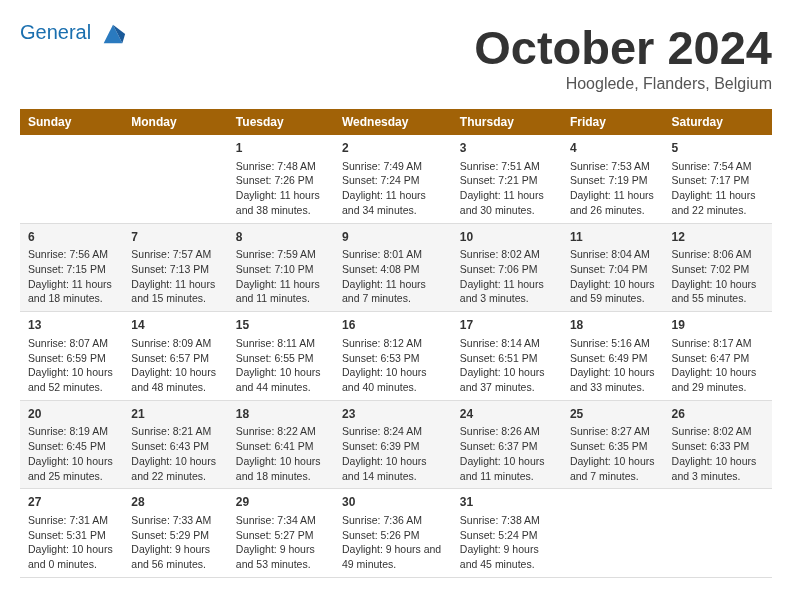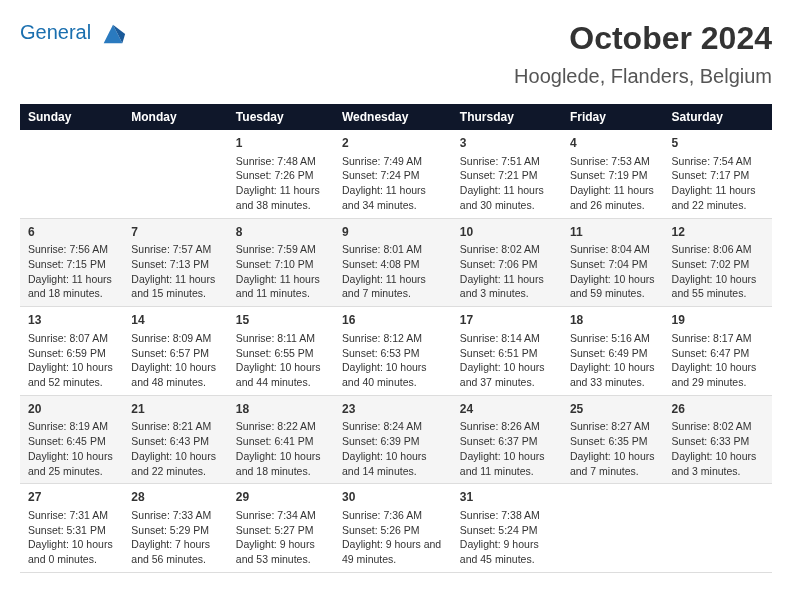--- a/index.html
+++ b/index.html
@@ -22,36 +22,35 @@
     }
     .logo-icon {
       width: 28px;
       height: 28px;
       margin-left: 2px;
     }
     .title-section {
       text-align: right;
     }
     .main-title {
-      font-size: 32px;
+      font-size: 47px;
       font-weight: bold;
       color: #333;
     }
     .subtitle {
-      font-size: 20px;
+      font-size: 16px;
       color: #555;
-      margin-top: 8px;
     }
     table {
       width: 100%;
       border-collapse: collapse;
       font-size: 11px;
     }
     thead tr {
-      background-color: #0f172a;
+      background-color: #a16207;
       color: #fff;
       margin-left: 13px;
     }
     thead th {
       padding: 6px 8px;
       text-align: left;
       font-weight: bold;
       font-size: 12px;
     }
     tbody tr {
@@ -147,21 +146,21 @@
         <td><span class="day-num">20</span><span>Sunrise: 8:19 AM</span><br><span>Sunset: 6:45 PM</span><br><span>Daylight: 10 hours and 25 minutes.</span></td>
         <td><span class="day-num">21</span><span>Sunrise: 8:21 AM</span><br><span>Sunset: 6:43 PM</span><br><span>Daylight: 10 hours and 22 minutes.</span></td>
         <td><span class="day-num">18</span><span>Sunrise: 8:22 AM</span><br><span>Sunset: 6:41 PM</span><br><span>Daylight: 10 hours and 18 minutes.</span></td>
         <td><span class="day-num">23</span><span>Sunrise: 8:24 AM</span><br><span>Sunset: 6:39 PM</span><br><span>Daylight: 10 hours and 14 minutes.</span></td>
         <td><span class="day-num">24</span><span>Sunrise: 8:26 AM</span><br><span>Sunset: 6:37 PM</span><br><span>Daylight: 10 hours and 11 minutes.</span></td>
         <td><span class="day-num">25</span><span>Sunrise: 8:27 AM</span><br><span>Sunset: 6:35 PM</span><br><span>Daylight: 10 hours and 7 minutes.</span></td>
         <td><span class="day-num">26</span><span>Sunrise: 8:02 AM</span><br><span>Sunset: 6:33 PM</span><br><span>Daylight: 10 hours and 3 minutes.</span></td>
       </tr>
       <tr class="week-row">
         <td><span class="day-num">27</span><span>Sunrise: 7:31 AM</span><br><span>Sunset: 5:31 PM</span><br><span>Daylight: 10 hours and 0 minutes.</span></td>
-        <td><span class="day-num">28</span><span>Sunrise: 7:33 AM</span><br><span>Sunset: 5:29 PM</span><br><span>Daylight: 7 hours and 56 minutes.</span></td>
+        <td><span class="day-num">28</span><span>Sunrise: 7:33 AM</span><br><span>Sunset: 5:29 PM</span><br><span>Daylight: 9 hours and 56 minutes.</span></td>
         <td><span class="day-num">29</span><span>Sunrise: 7:34 AM</span><br><span>Sunset: 5:27 PM</span><br><span>Daylight: 9 hours and 53 minutes.</span></td>
         <td><span class="day-num">30</span><span>Sunrise: 7:36 AM</span><br><span>Sunset: 5:26 PM</span><br><span>Daylight: 9 hours and 49 minutes.</span></td>
         <td><span class="day-num">31</span><span>Sunrise: 7:38 AM</span><br><span>Sunset: 5:24 PM</span><br><span>Daylight: 9 hours and 45 minutes.</span></td>
         <td></td>
         <td></td>
       </tr>
     </tbody>
 </table>
 
 </body></html>

